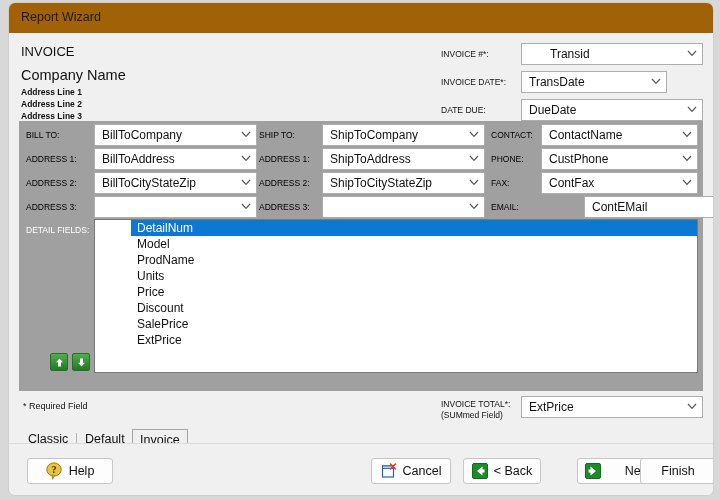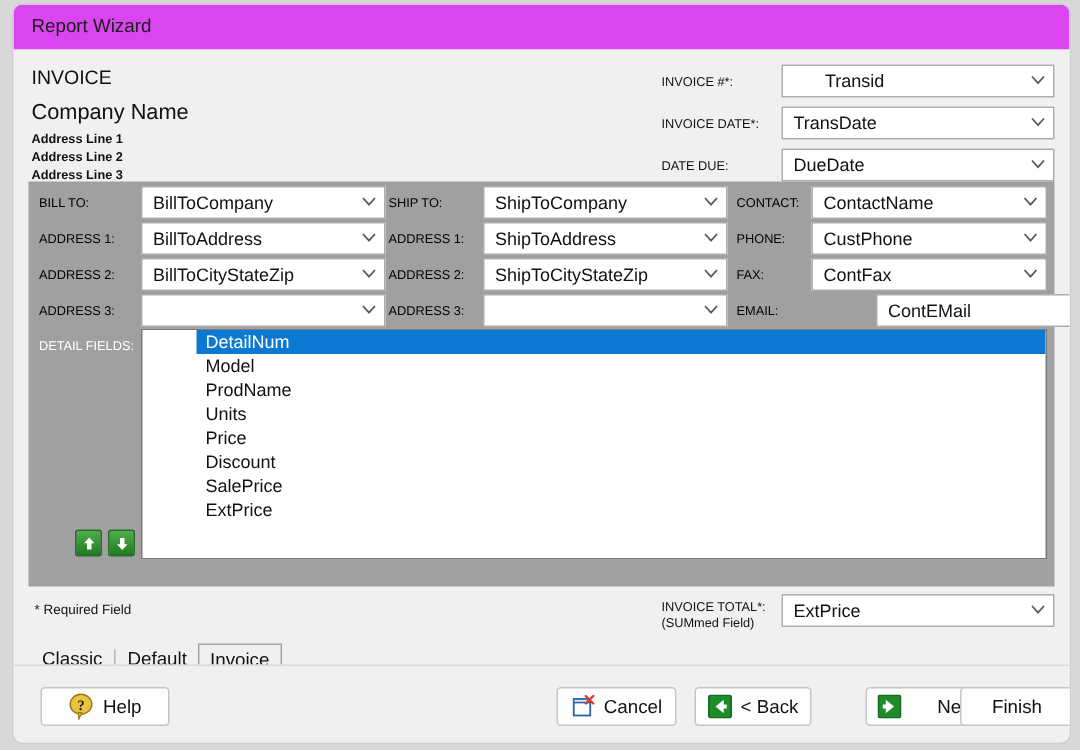--- a/index.html
+++ b/index.html
@@ -23,21 +23,21 @@
     border-radius: 7px;
     border: 1px solid #cfcfcf;
     box-sizing: border-box;
     overflow: hidden;
   }
   .titlebar {
     position: absolute;
     left: 0; top: 0;
     width: 100%;
     height: 30px;
-    background: #d946ef;
+    background: #a16207;
   }
   .title-text {
     position: absolute;
     left: 12px;
     top: 7px;
     font-size: 12.5px;
     color: #1a1a1a;
   }
 
   
@@ -253,21 +253,21 @@
     <div class="combo" style="left:512px; top:10px; width:182px;padding-left:21px;">
       <span class="val">Transid</span>
       <span class="chev">
           <svg width="10" height="7" viewBox="0 0 10 7">
             <path d="M1 1 L5 5.4 L9 1" fill="none" stroke="#5a5a5a" stroke-width="1.2"></path>
           </svg>
         </span>
     </div>
 
     <div class="lbl" style="left:432px; top:44px;">INVOICE DATE*:</div>
-    <div class="combo" style="left:512px; top:38px; width:182px;">
+    <div class="combo" style="left:512px; top:38px; width:146px;">
       <span class="val">TransDate</span>
       <span class="chev">
           <svg width="10" height="7" viewBox="0 0 10 7">
             <path d="M1 1 L5 5.4 L9 1" fill="none" stroke="#5a5a5a" stroke-width="1.2"></path>
           </svg>
         </span>
     </div>
 
     <div class="lbl" style="left:432px; top:72px;">DATE DUE:</div>
     <div class="combo" style="left:512px; top:66px; width:182px;">

